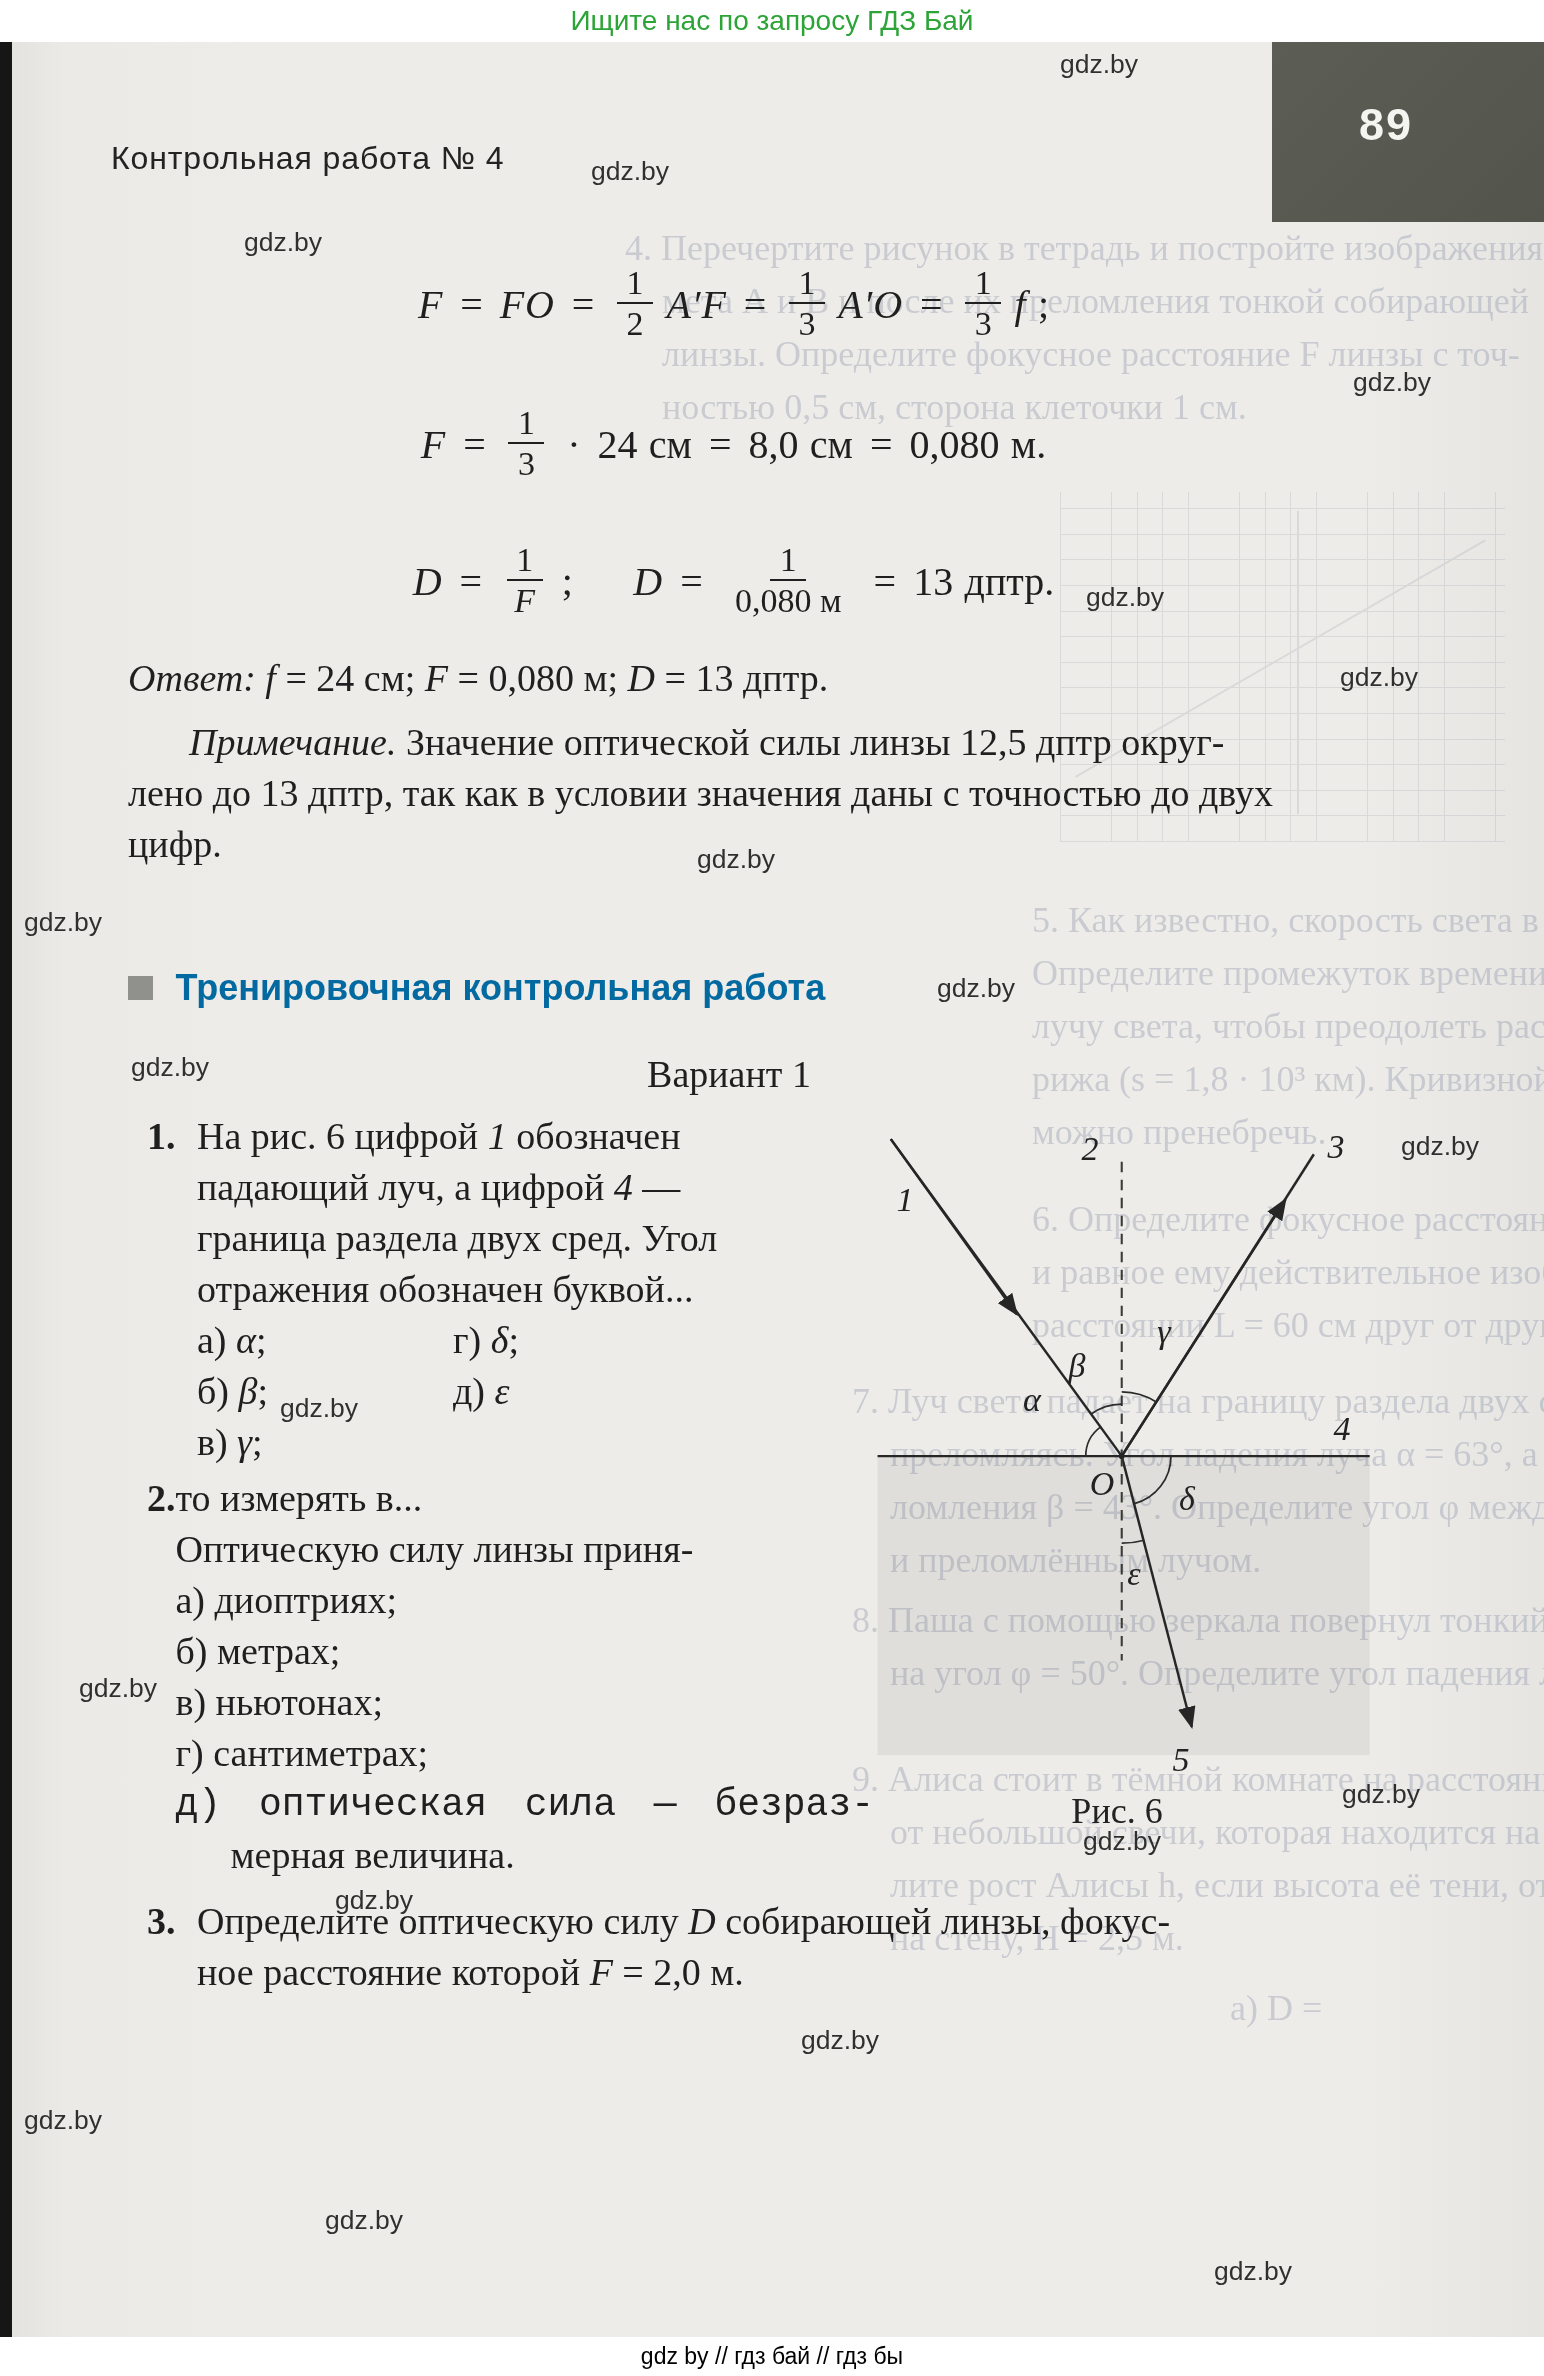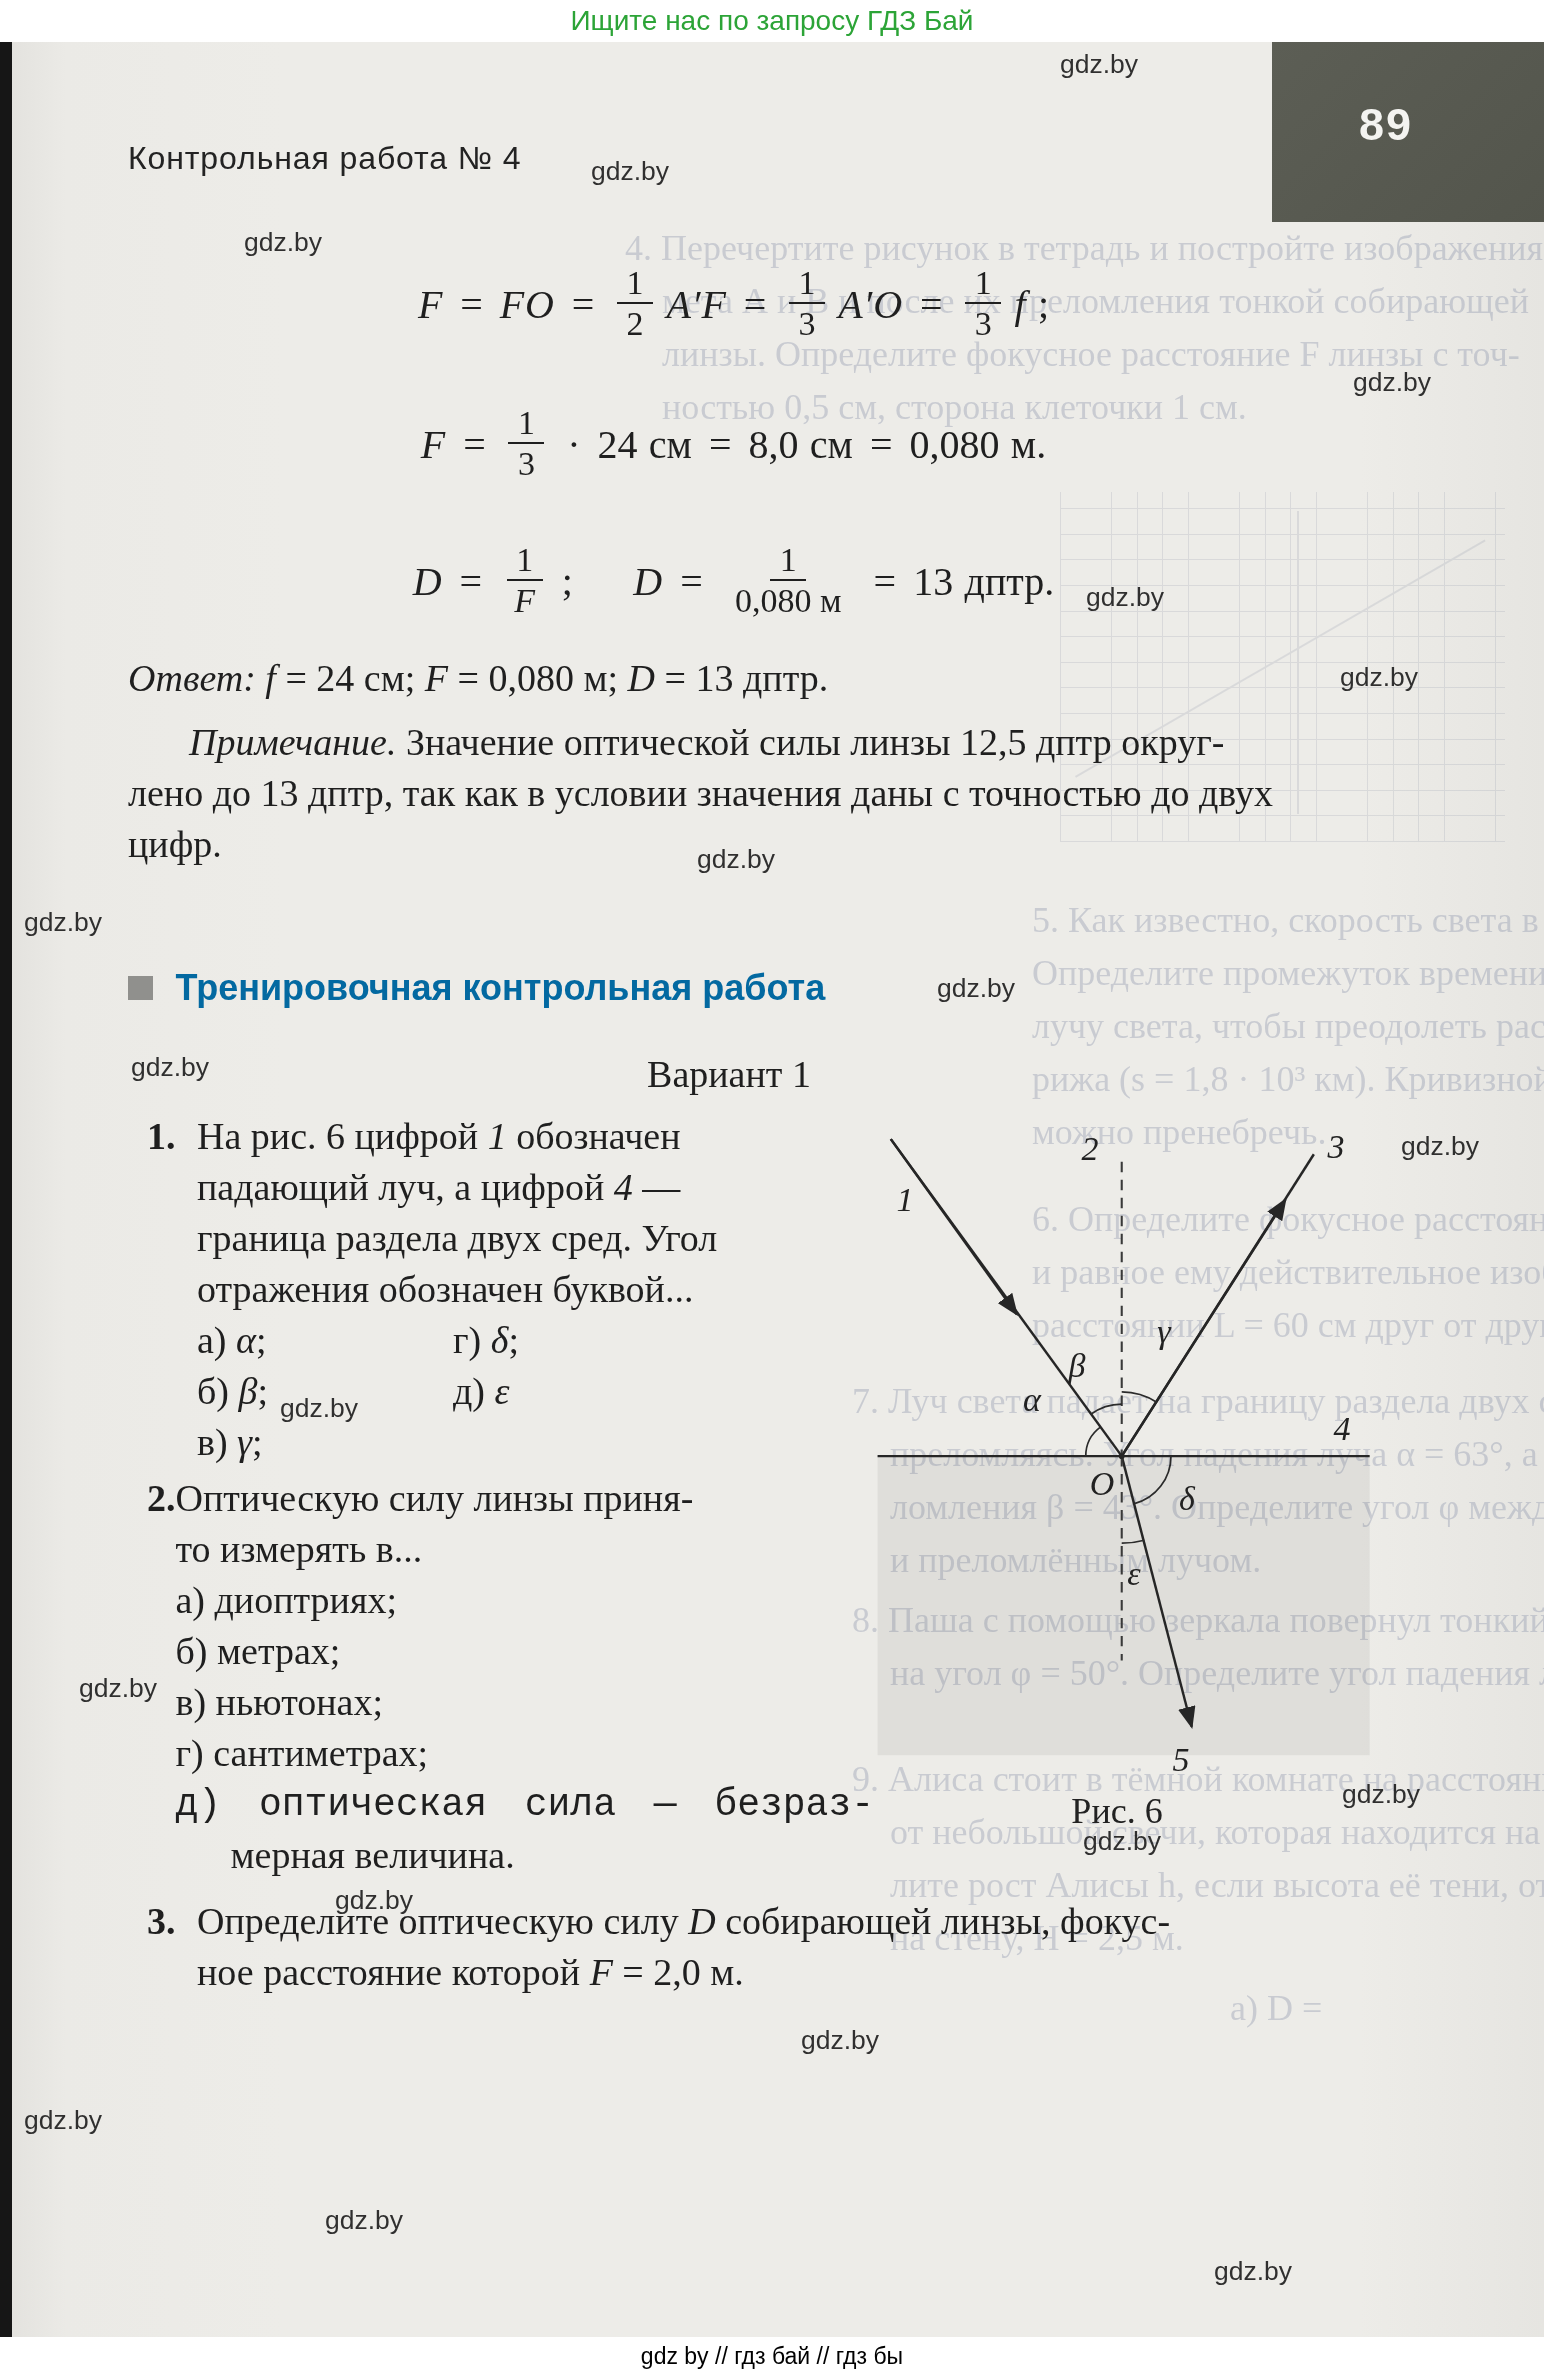--- a/index.html
+++ b/index.html
@@ -41,21 +41,21 @@
     position:absolute;left:1272px;top:42px;width:273px;height:180px;
     background:linear-gradient(135deg,#5c5e55,#53554c);
     z-index:4;
   }
   .pagenum{
     position:absolute;left:87px;top:57px;
     font:bold 45px "Liberation Sans", sans-serif;color:#f4f4f1;letter-spacing:1.9px;
   }
   
   .kr-header{
-    position:absolute;left:128px;top:140px;
+    position:absolute;left:111px;top:140px;
     font:32px "Liberation Sans", sans-serif;color:#232323;letter-spacing:0.9px;
     z-index:3;
   }
   
   .formula{
     position:absolute;left:128px;width:1211px;height:95px;
     display:flex;justify-content:center;align-items:center;
     font:italic 40px "Liberation Serif", serif;z-index:3;white-space:nowrap;
   }
   .formula .tok-var{font-style:italic;margin:0 3.8px;letter-spacing:0.9px;}
@@ -271,22 +271,22 @@
         <div class="line">в) <i>γ</i>;</div>
         <div class="line"></div>
       </div>
   </div>
 </div>
 
 <div class="problem p2">
   <div class="pnum">2.</div>
   <div class="pbody">
     <div>
+        <div class="line">то измерять в...</div>
         <div class="line">Оптическую силу линзы приня-</div>
-        <div class="line">то измерять в...</div>
       </div>
     <div>
         <div class="line">а) диоптриях;</div>
         <div class="line">б) метрах;</div>
         <div class="line">в) ньютонах;</div>
         <div class="line">г) сантиметрах;</div>
         <div class="line justify">д) оптическая сила — безраз-</div>
         <div class="line indent2">мерная величина.</div>
       </div>
   </div>

